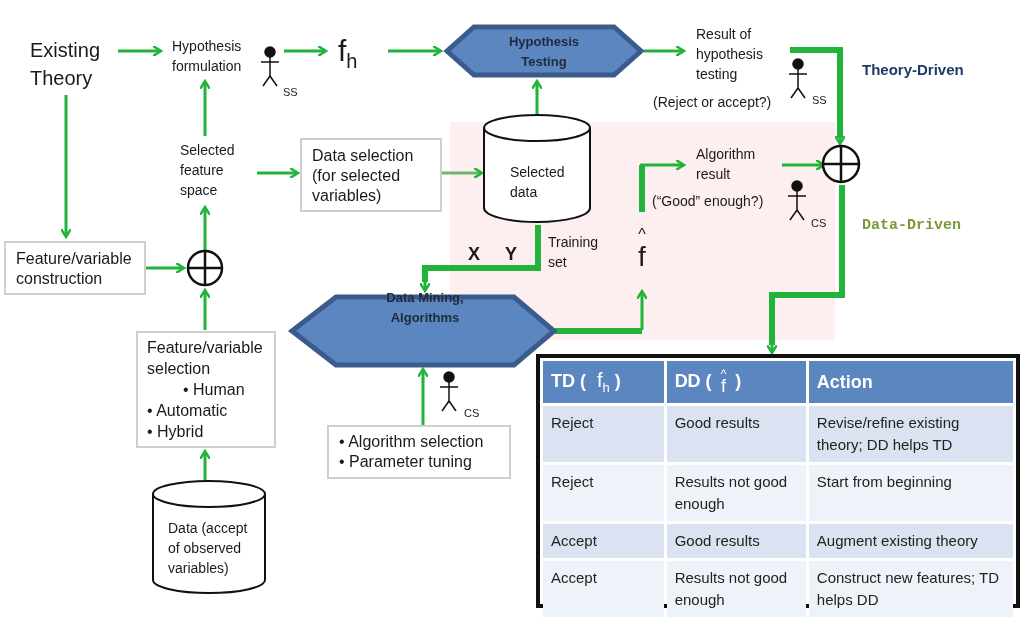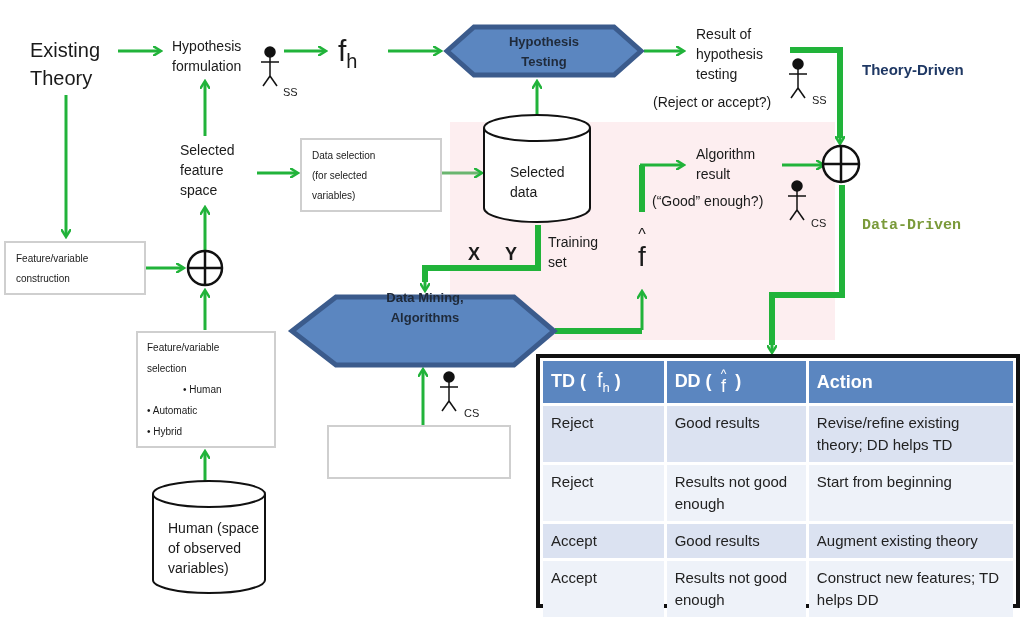--- a/index.html
+++ b/index.html
@@ -1,21 +1,21 @@
 <!DOCTYPE html>
 <html><head>
 <meta charset="utf-8">
 <style>
   html, body { margin:0; padding:0; background:#ffffff; }
   body { width:1030px; height:620px; position:relative; overflow:hidden;
          font-family:"Liberation Sans", "DejaVu Sans", sans-serif; color:#1a1a1a; }
   #canvas { position:absolute; left:0; top:0; width:1030px; height:620px; }
   .lbl { position:absolute; font-size:14px; line-height:20px; color:#1a1a1a; white-space:nowrap; }
   .box { position:absolute; background:#fff; border:2px solid #cfcfcf; box-sizing:border-box;
-         font-size:10px; line-height:20px; padding:6px 10px; }
+         font-size:16px; line-height:20px; padding:6px 10px; }
   .hex-text { position:absolute; font-weight:bold; color:#1f2a3a; text-align:center; font-size:13px; line-height:20px; }
   .big { font-size:20px; line-height:28px; }
   .bold { font-weight:bold; }
   .td-label { color:#1f3864; font-weight:bold; font-size:15px; }
   .dd-label { color:#7a9a3a; font-weight:bold; font-size:15px; }
   .actor-tag { position:absolute; font-size:11px; line-height:12px; }
   .fh { position:absolute; font-size:30px; line-height:30px; }
   .fh sub { font-size:20px; }
   #decision-table { position:absolute; left:536px; top:354px; width:484px; height:254px;
        border:4px solid #111; box-sizing:border-box; background:#fff; }
@@ -193,24 +193,26 @@
 
 <div class="box" style="left:136px;top:331px;width:140px;height:117px;padding:4px 9px;">
   <div style="line-height:21px;">Feature/variable</div>
   <div style="line-height:21px;">selection</div>
   <div style="line-height:21px;margin-left:36px;">• <span>Human</span></div>
   <div style="line-height:21px;">• <span>Automatic</span></div>
   <div style="line-height:21px;">• <span>Hybrid</span></div>
 </div>
 
 <div class="box" style="left:327px;top:425px;width:184px;height:54px;padding:5px 10px;">
+  <div>• <span>Algorithm selection</span></div>
+  <div>• <span>Parameter tuning</span></div>
 </div>
 
 <div class="lbl" style="left:168px;top:518px;">
-  <div>Human (space</div>
+  <div>Data (accept</div>
   <div>of observed</div>
   <div>variables)</div>
 </div>
 
 <div class="actor-tag" style="left:283px;top:86px;">SS</div>
 <div class="actor-tag" style="left:812px;top:94px;">SS</div>
 <div class="actor-tag" style="left:811px;top:217px;">CS</div>
 <div class="actor-tag" style="left:464px;top:407px;">CS</div>
 
 <div id="decision-table">

